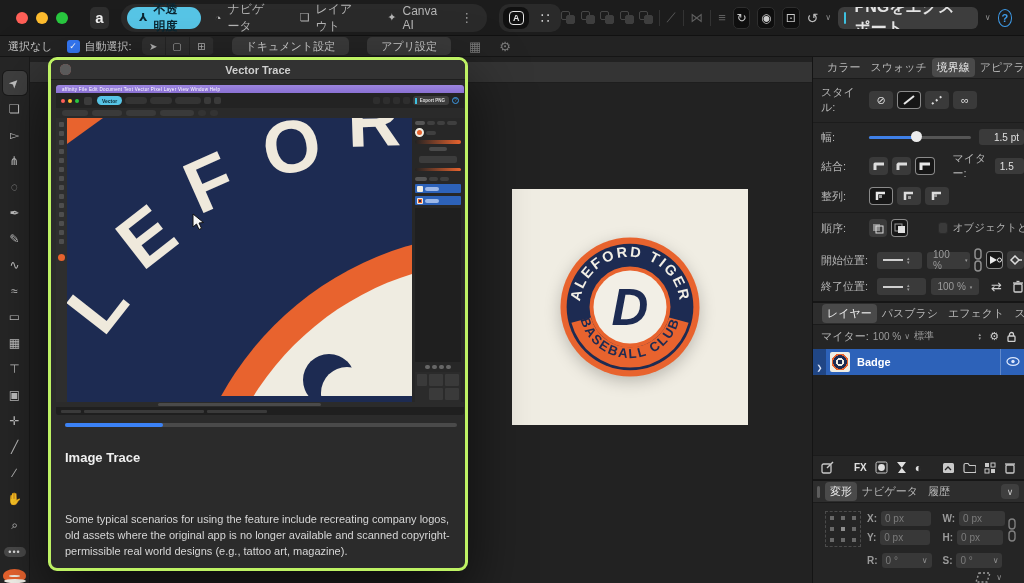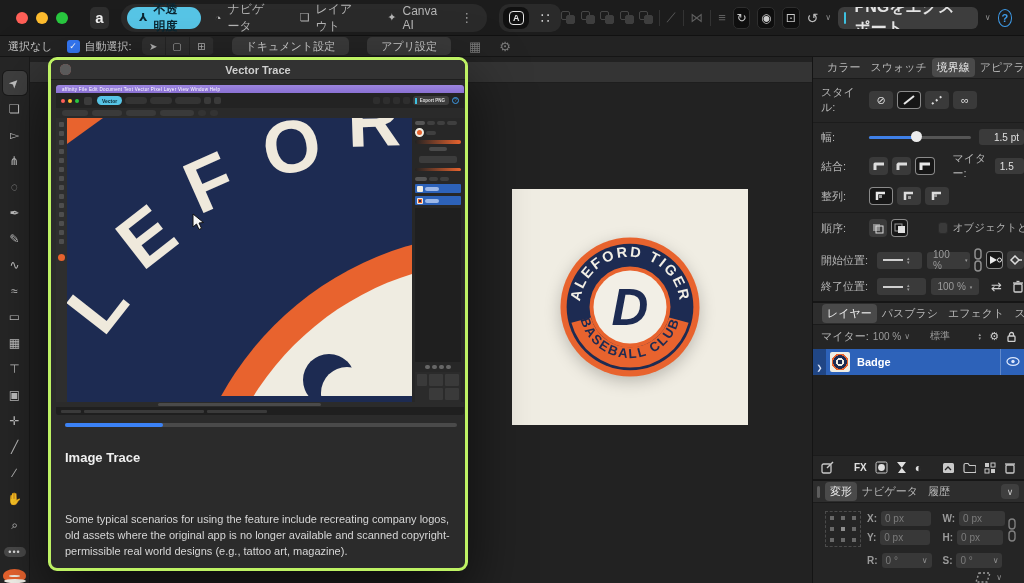--- a/index.html
+++ b/index.html
@@ -501,21 +501,21 @@
       <span class="ptab sel">レイヤー</span>
       <span class="ptab">パスブラシ</span>
       <span class="ptab">エフェクト</span>
       <span class="ptab">スタイル</span>
 
     </div>
     <div class="srow" style="margin-top:4px;">
       <span style="font-size:11px;color:#b5b5b5;">マイター:</span>
       <span class="dimtxt" style="margin-left:4px;">100 %</span>
       <span class="chevtiny" style="margin-left:3px;">∨</span>
-      <span class="dimtxt" style="margin-left:20px;">標準</span>
+      <span class="dimtxt" style="margin-left:4px;">標準</span>
       <span style="margin-left:auto;" class="stepper">
           <span>▴</span>
           <span>▾</span>
         </span>
       <span style="margin-left:8px;color:#cfcfcf;font-size:11px;">⚙</span>
       <span style="margin:0 8px;">
           <svg width="9" height="11">
             <rect x="1" y="5" width="7" height="5.5" rx="1" fill="none" stroke="#cfcfcf" stroke-width="1.3"></rect>
             <path d="M2.5 5 V3.5 A2 2 0 0 1 6.5 3.5 V5" fill="none" stroke="#cfcfcf" stroke-width="1.3"></path>
           </svg>

